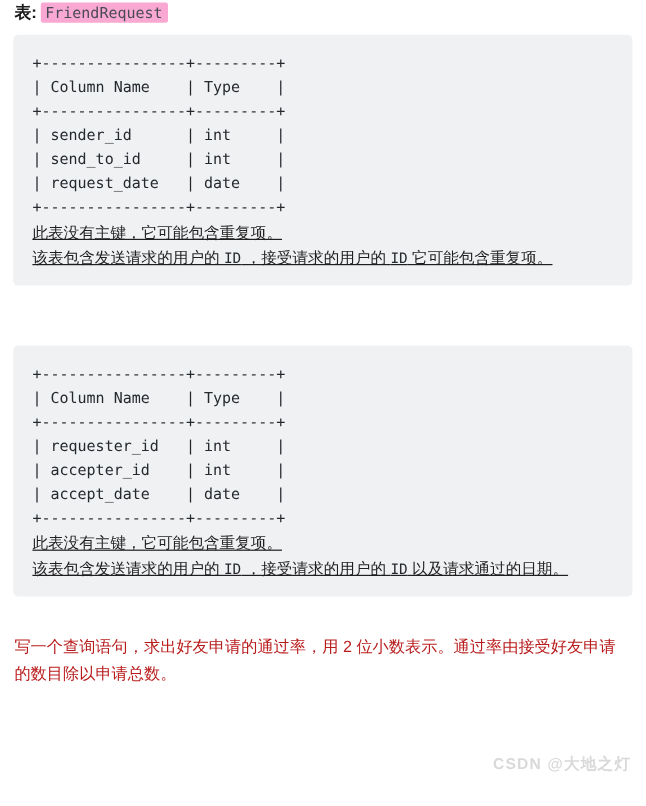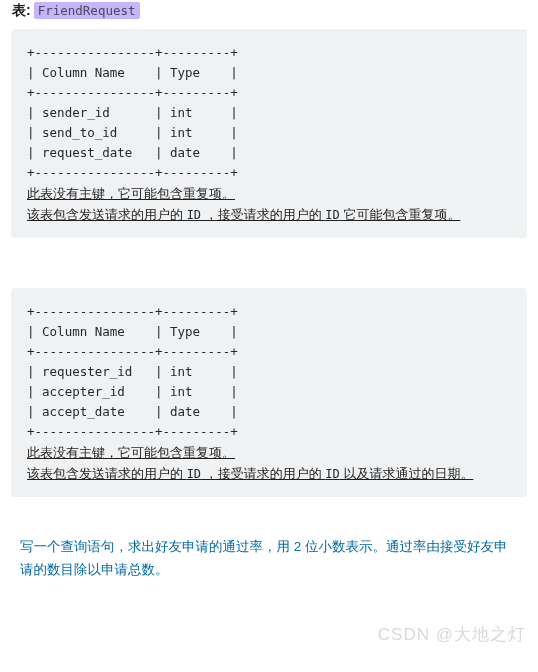--- a/index.html
+++ b/index.html
@@ -32,21 +32,21 @@
   }
   .section-head .label {
     font-family: "Liberation Sans", "DejaVu Sans", sans-serif;
     font-size: 14px;
     font-weight: 600;
     color: #1a1a1a;
   }
   .inline-code {
     font-family: "DejaVu Sans Mono", "Liberation Mono", monospace;
     font-size: 12.5px;
-    background: #c4b5fd;
+    background: #f9a8d4;
     color: #4a4a55;
     padding: 1px 4px;
     border-radius: 2px;
     margin-left: 3px;
   }
 
   
   .code-block {
     margin: 8px 11px 0 11px;
     background: #f0f1f3;
@@ -77,34 +77,34 @@
     font-size: 12px;
     color: #24292e;
     text-align: center;
   }
 
   .gap-lg { height: 42px; }
   .gap-md { height: 30px; }
 
   
   .prompt {
-    margin: 8px;
+    margin: 0;
     padding: 0 14px 0 12px;
     font-size: 13.5px;
     line-height: 23px;
-    color: #0369a1;
+    color: #b91c1c;
   }
 
   
   .watermark {
     position: absolute;
     right: 12px;
     bottom: 26px;
-    font-size: 17px;
-    font-weight: 400;
+    font-size: 13px;
+    font-weight: 700;
     color: #d9d9d9;
     letter-spacing: 1px;
     white-space: nowrap;
     pointer-events: none;
     font-family: "Liberation Sans", "DejaVu Sans", sans-serif;
   }
 </style>
 </head>
 <body>
 

